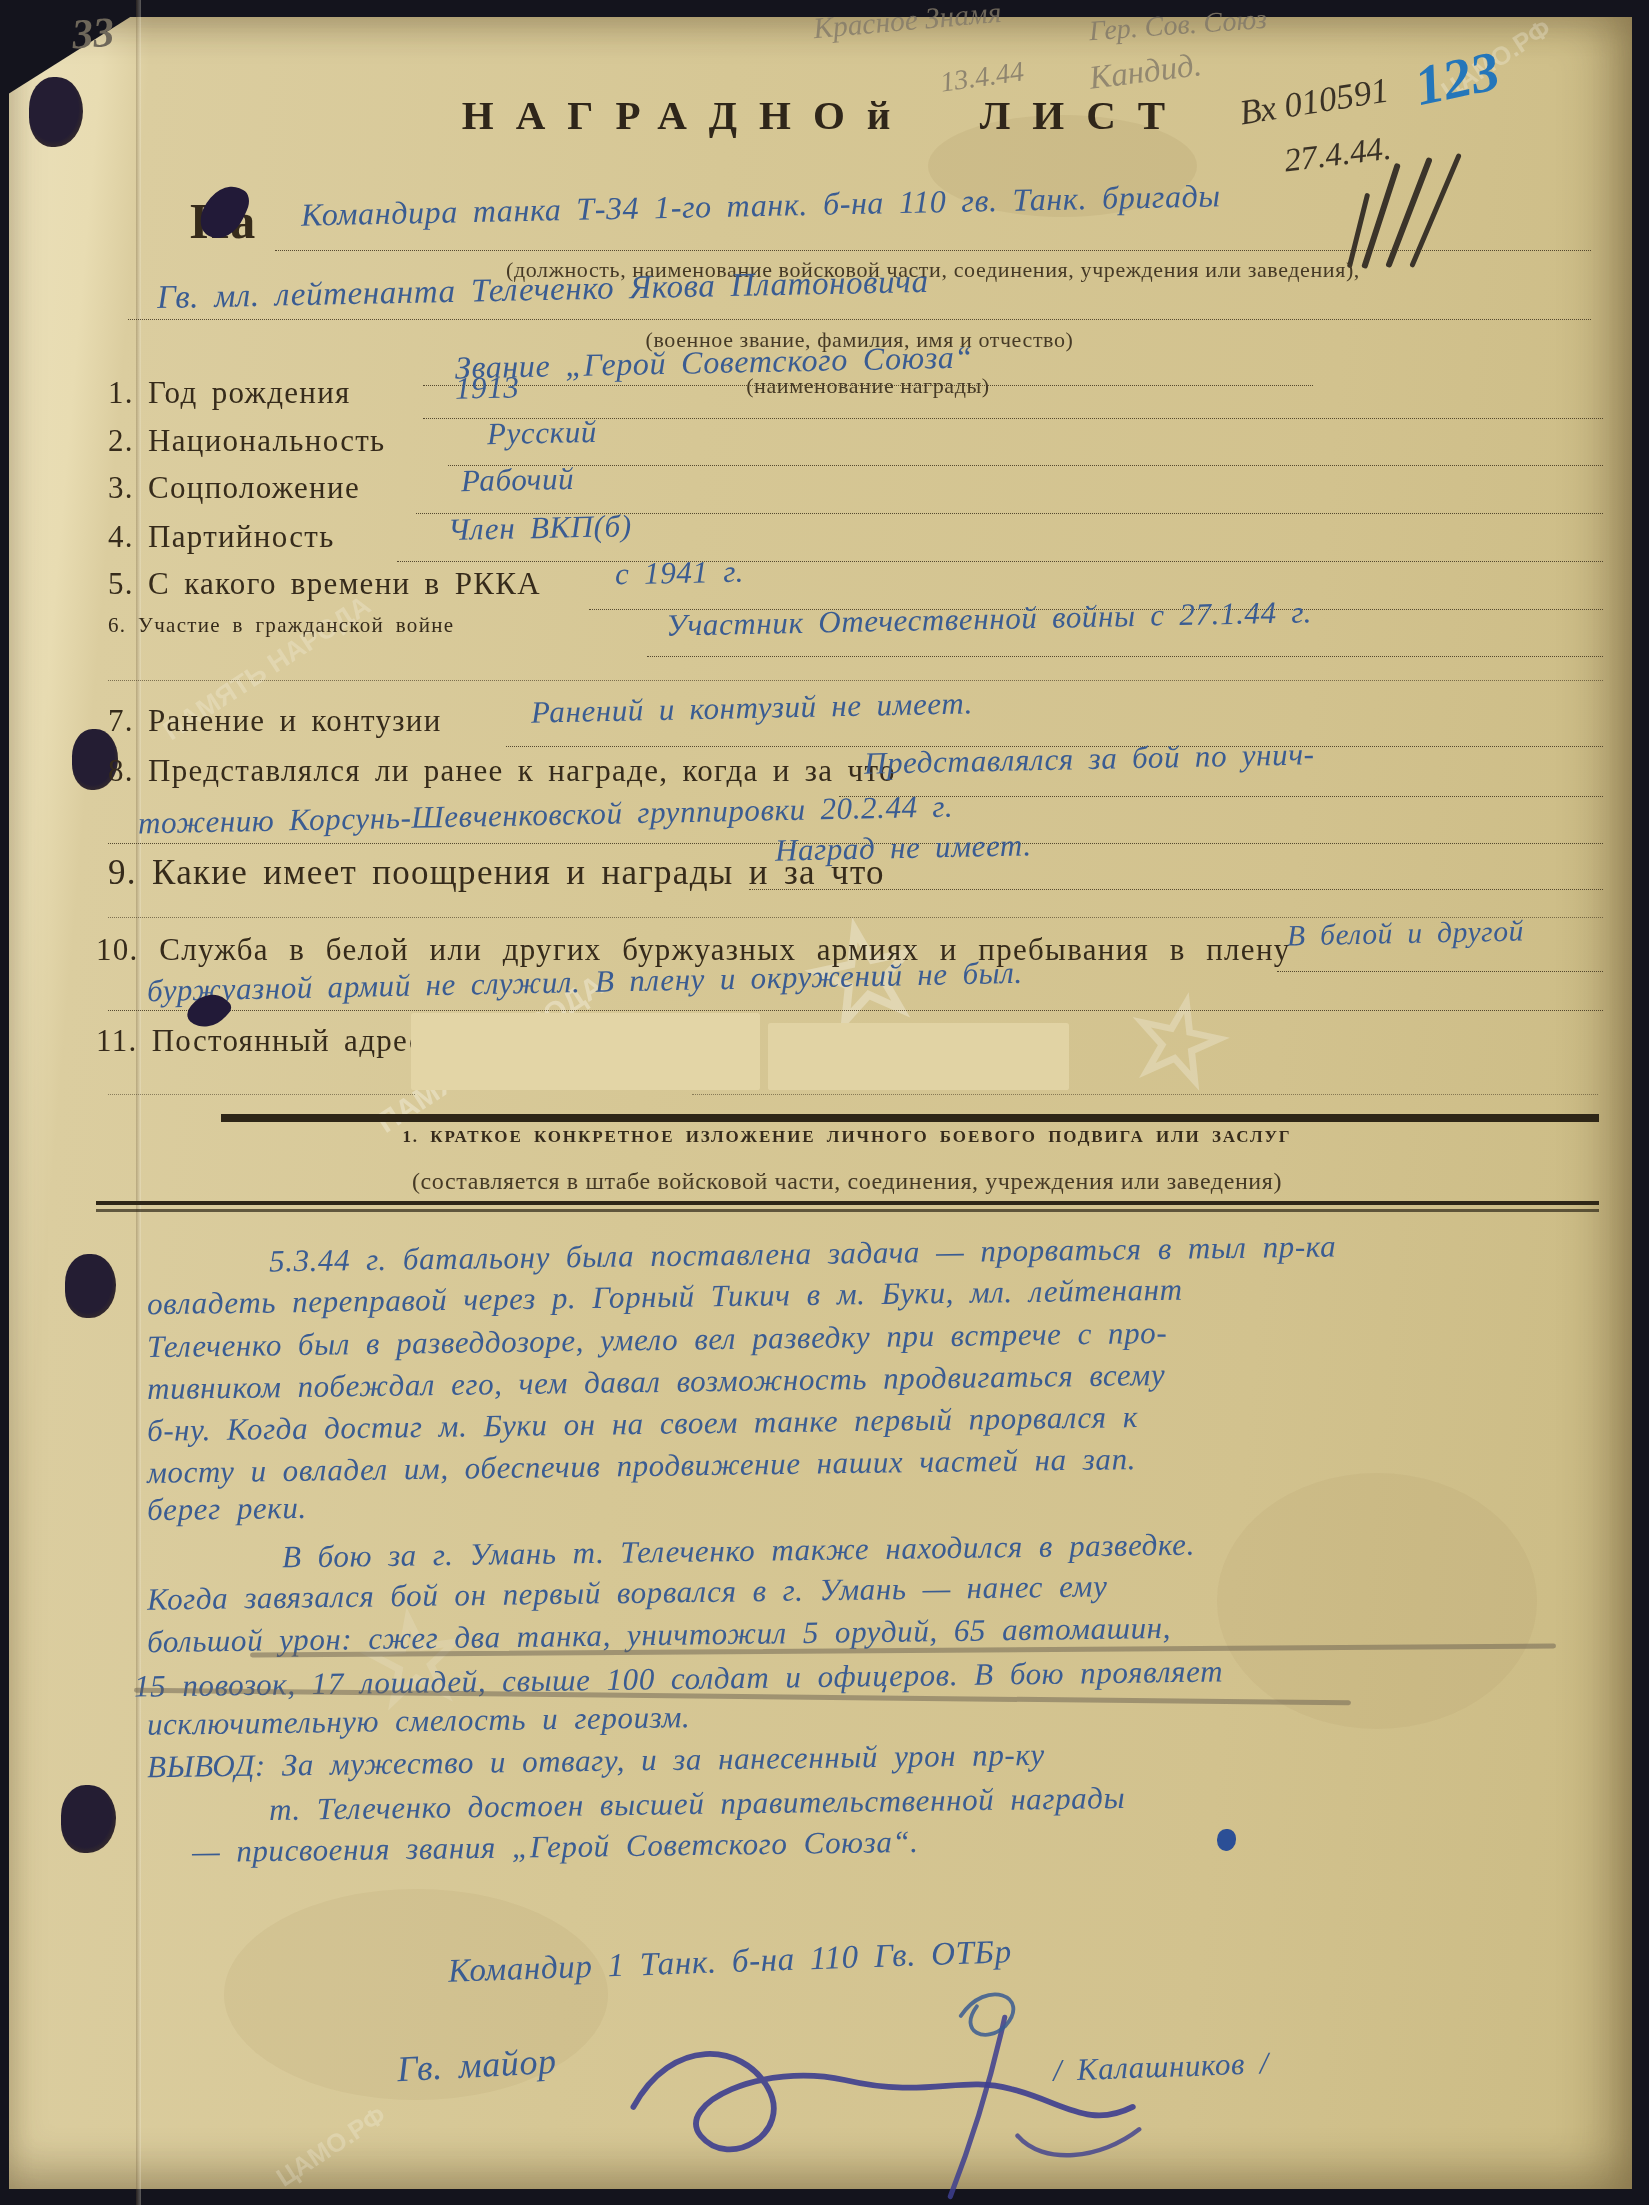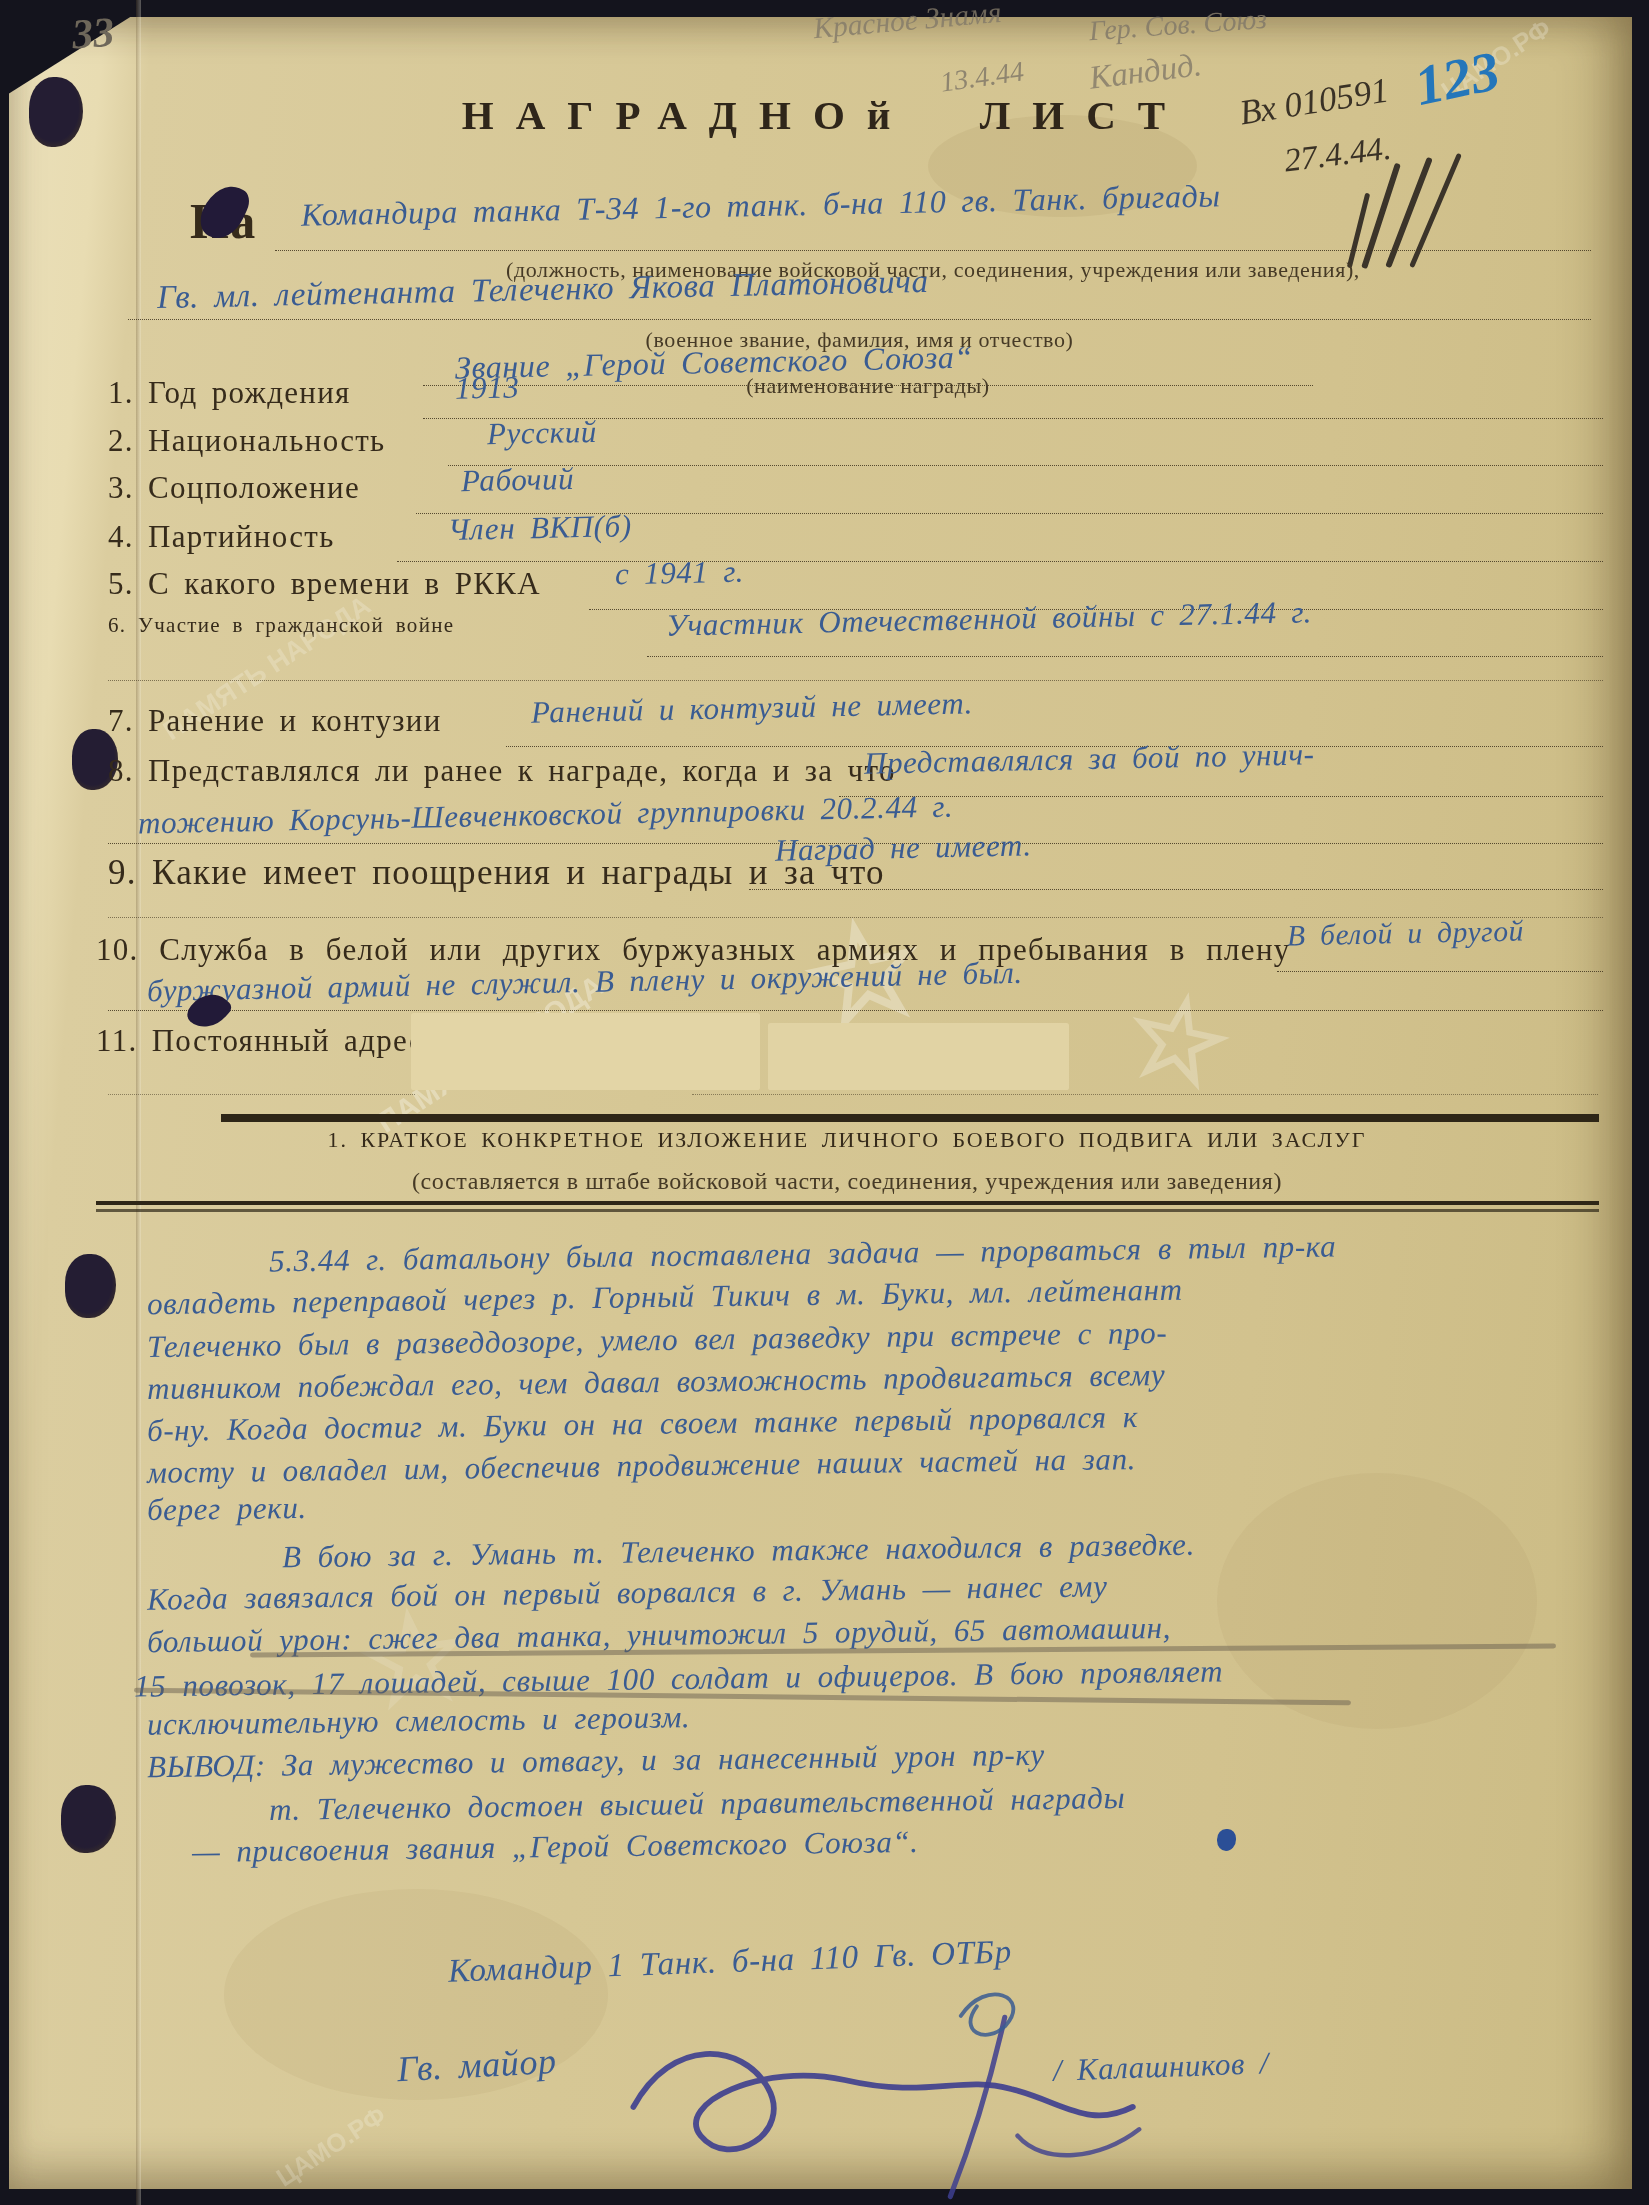--- a/index.html
+++ b/index.html
@@ -143,21 +143,21 @@
 
   <div class="print" style="left:96px;top:1023px;font-size:31px;">11. Постоянный адрес:</div>
   <div class="dl" style="left:423px;width:77px;top:1060px;opacity:.8;"></div>
 
   <div style="position:absolute;left:411px;top:1013px;width:349px;height:77px;background:#e3d5a6;border-radius:2.6px;"></div>
   <div style="position:absolute;left:768px;top:1023px;width:301px;height:67px;background:#e1d3a4;border-radius:2.6px;"></div>
   <div class="dl" style="left:108px;width:307px;top:1091px;opacity:.6;"></div>
   <div class="dl" style="left:692px;right:51px;top:1091px;opacity:.6;"></div>
 
   <div class="rule" style="left:221px;right:50px;top:1114px;height:7.7px;"></div>
-  <div class="print" style="left:96px;right:51px;top:1127px;font-size:22px;font-weight:normal;text-align:center;letter-spacing:1.9px;white-space:nowrap;">1. КРАТКОЕ КОНКРЕТНОЕ ИЗЛОЖЕНИЕ ЛИЧНОГО БОЕВОГО ПОДВИГА ИЛИ ЗАСЛУГ</div>
+  <div class="print" style="left:96px;right:51px;top:1127px;font-size:17px;font-weight:bold;text-align:center;letter-spacing:1.9px;white-space:nowrap;">1. КРАТКОЕ КОНКРЕТНОЕ ИЗЛОЖЕНИЕ ЛИЧНОГО БОЕВОГО ПОДВИГА ИЛИ ЗАСЛУГ</div>
   <div class="cap" style="left:96px;right:51px;top:1168px;font-size:24px;">(составляется в штабе войсковой части, соединения, учреждения или заведения)</div>
   <div class="rule" style="left:96px;right:50px;top:1201px;height:3.8px;"></div>
   <div class="rule" style="left:96px;right:50px;top:1209px;height:2.6px;opacity:.7;"></div>
 
   <div class="nline" style="left:269px;top:1236px;">5.3.44 г. батальону была поставлена задача — прорваться в тыл пр-ка</div>
   <div class="nline" style="left:147px;top:1279px;">овладеть переправой через р. Горный Тикич в м. Буки, мл. лейтенант</div>
   <div class="nline" style="left:147px;top:1322px;">Телеченко был в разведдозоре, умело вел разведку при встрече с про-</div>
   <div class="nline" style="left:147px;top:1364px;">тивником побеждал его, чем давал возможность продвигаться всему</div>
   <div class="nline" style="left:147px;top:1406px;">б-ну. Когда достиг м. Буки он на своем танке первый прорвался к</div>
   <div class="nline" style="left:147px;top:1448px;">мосту и овладел им, обеспечив продвижение наших частей на зап.</div>

